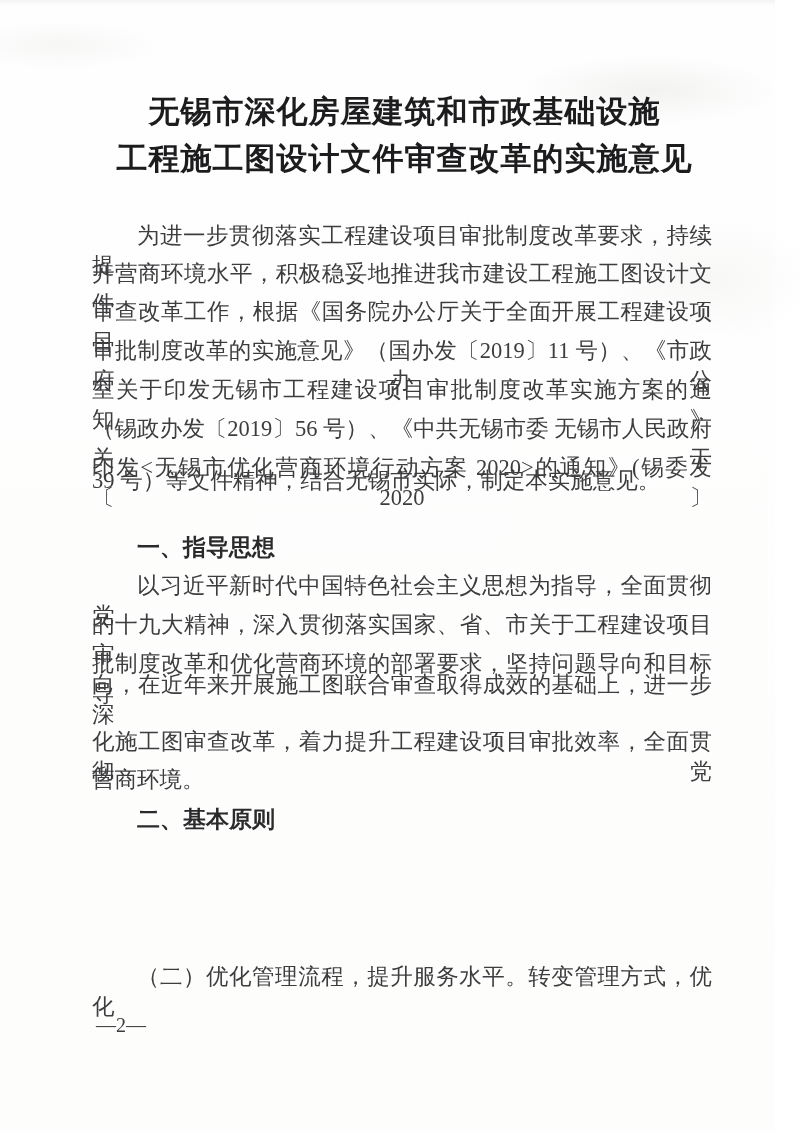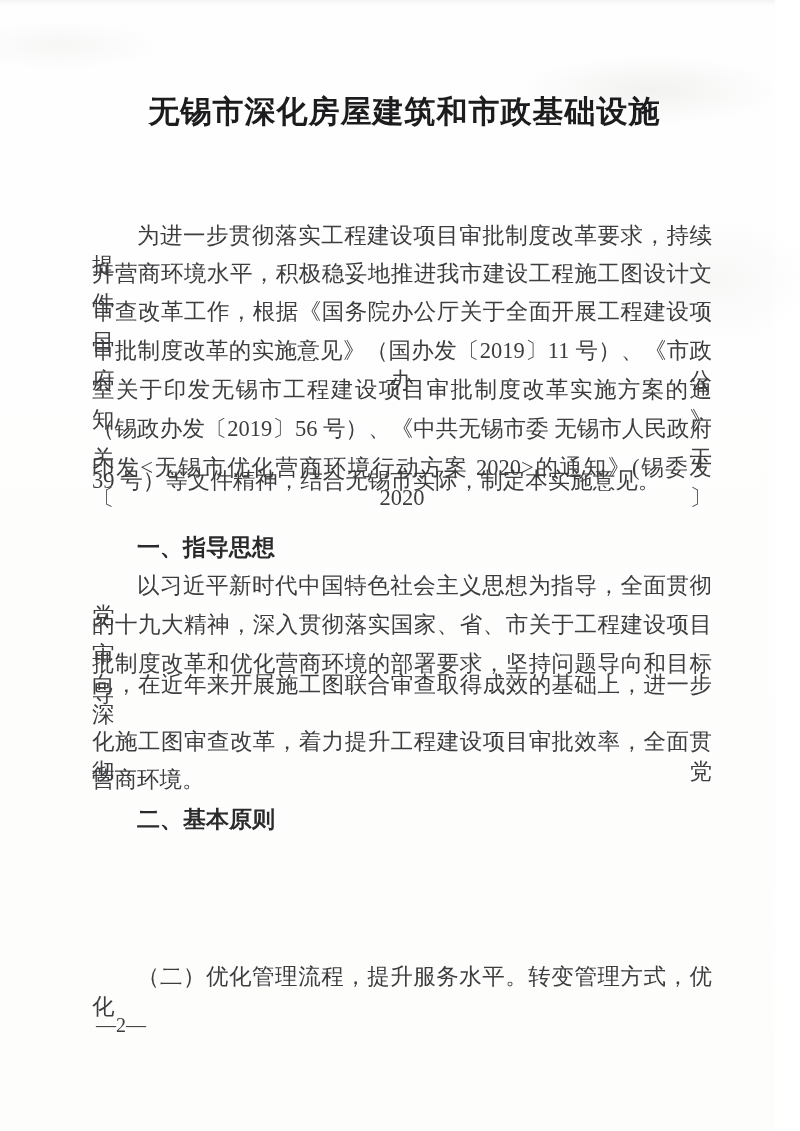--- a/index.html
+++ b/index.html
@@ -61,20 +61,21 @@
 <body>
 
 <div class="page">
 
   <div class="smudge s1"></div>
   <div class="smudge s2"></div>
   <div class="smudge s3"></div>
 
   <div class="doc-title">
     <div>无锡市深化房屋建筑和市政基础设施</div>
+    <div>工程施工图设计文件审查改革的实施意见</div>
   </div>
 
   <div class="line first full" style="top:221px">为进一步贯彻落实工程建设项目审批制度改革要求，持续提</div>
   <div class="line full" style="top:259px">升营商环境水平，积极稳妥地推进我市建设工程施工图设计文件</div>
   <div class="line full" style="top:297px">审查改革工作，根据《国务院办公厅关于全面开展工程建设项目</div>
   <div class="line full" style="top:336px">审批制度改革的实施意见》（国办发〔2019〕11 号）、《市政府办公</div>
   <div class="line full" style="top:375px">室关于印发无锡市工程建设项目审批制度改革实施方案的通知》</div>
   <div class="line full" style="top:414px">（锡政办发〔2019〕56 号）、《中共无锡市委 无锡市人民政府关于</div>
   <div class="line full" style="top:453px">印发&lt;无锡市优化营商环境行动方案 2020&gt;的通知》(锡委发〔2020〕</div>
   <div class="line end" style="top:466px">39 号）等文件精神，结合无锡市实际，制定本实施意见。</div>

